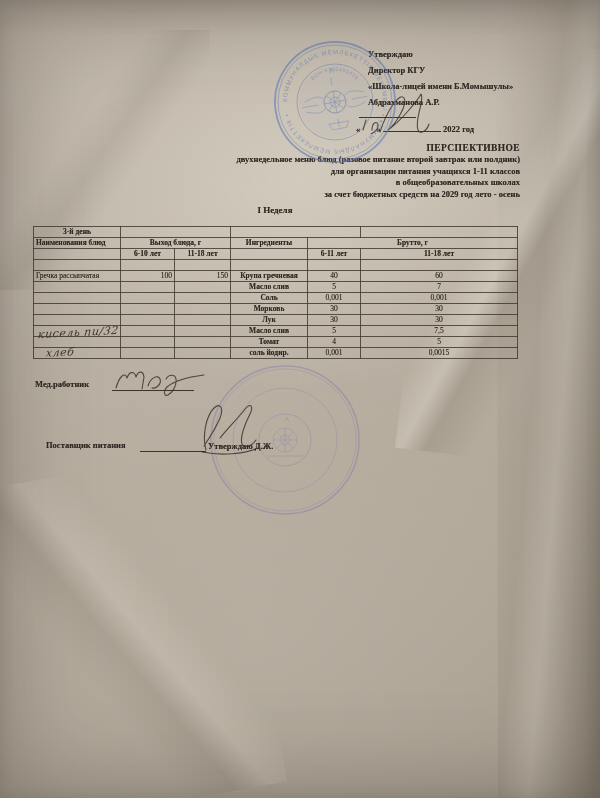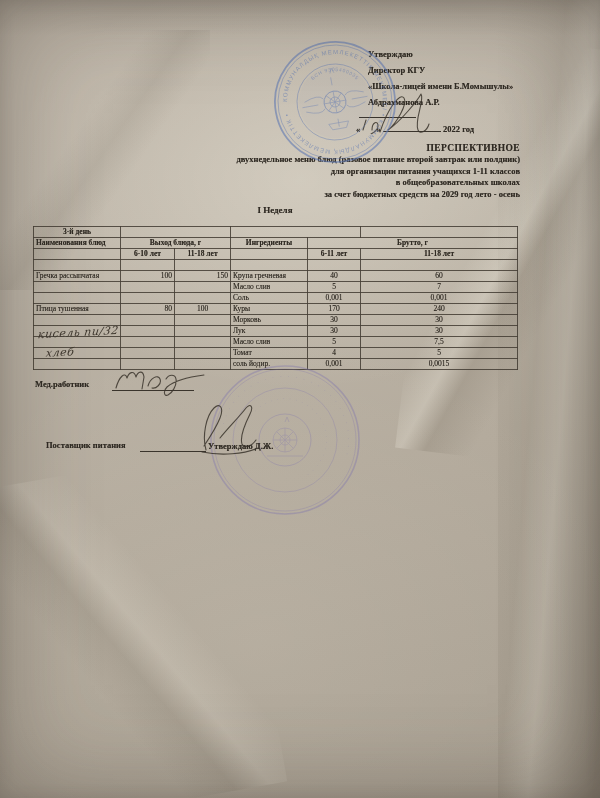--- a/index.html
+++ b/index.html
@@ -41,21 +41,21 @@
 
   
   #menu-table{position:absolute;left:33px;top:226px;width:484px;border-collapse:collapse;table-layout:fixed;
     font-size:7.5px;line-height:1.05;color:#2f2a23;}
   #menu-table td{border:1px solid rgba(70,63,53,.88);padding:0 2px;height:10px;overflow:hidden;white-space:nowrap;vertical-align:middle;}
   tr.r1 td{height:12px;font-weight:bold;text-align:center;}
   tr.r2 td{height:17px;font-weight:bold;text-align:center;}
   tr.r3 td{height:12px;font-weight:bold;text-align:center;}
   tr.sp td{height:5px;}
   td.dish{text-align:left;margin-left:28px;}
-  td.ing{text-align:left;}
+  td.ing{text-align:center;font-weight:bold;}
   td.num-r{text-align:right;}
   td.num-c{text-align:center;}
   td.val{text-align:center;}
   #menu-table tr.r2 td.dish{text-align:left;}
 
   
   .hand{position:absolute;font-family:"DejaVu Serif",serif;font-style:italic;color:#3e372e;
     transform:rotate(-3deg) skewX(-10deg);letter-spacing:.5px;}
   #hw1{left:38px;top:326px;font-size:11px;}
   #hw2{left:46px;top:346px;font-size:11px;}
@@ -203,28 +203,20 @@
     </tr>
     <tr>
       <td class="dish"></td>
       <td class="num-r"></td>
       <td class="num-r"></td>
       <td class="ing">Соль</td>
       <td class="val">0,001</td>
       <td class="val">0,001</td>
     </tr>
     <tr>
-      <td class="dish">Птица тушенная</td>
-      <td class="num-r">80</td>
-      <td class="num-c">100</td>
-      <td class="ing">Куры</td>
-      <td class="val">170</td>
-      <td class="val">240</td>
-    </tr>
-    <tr>
       <td class="dish"></td>
       <td class="num-r"></td>
       <td class="num-r"></td>
       <td class="ing">Морковь</td>
       <td class="val">30</td>
       <td class="val">30</td>
     </tr>
     <tr>
       <td class="dish"></td>
       <td class="num-r"></td>

